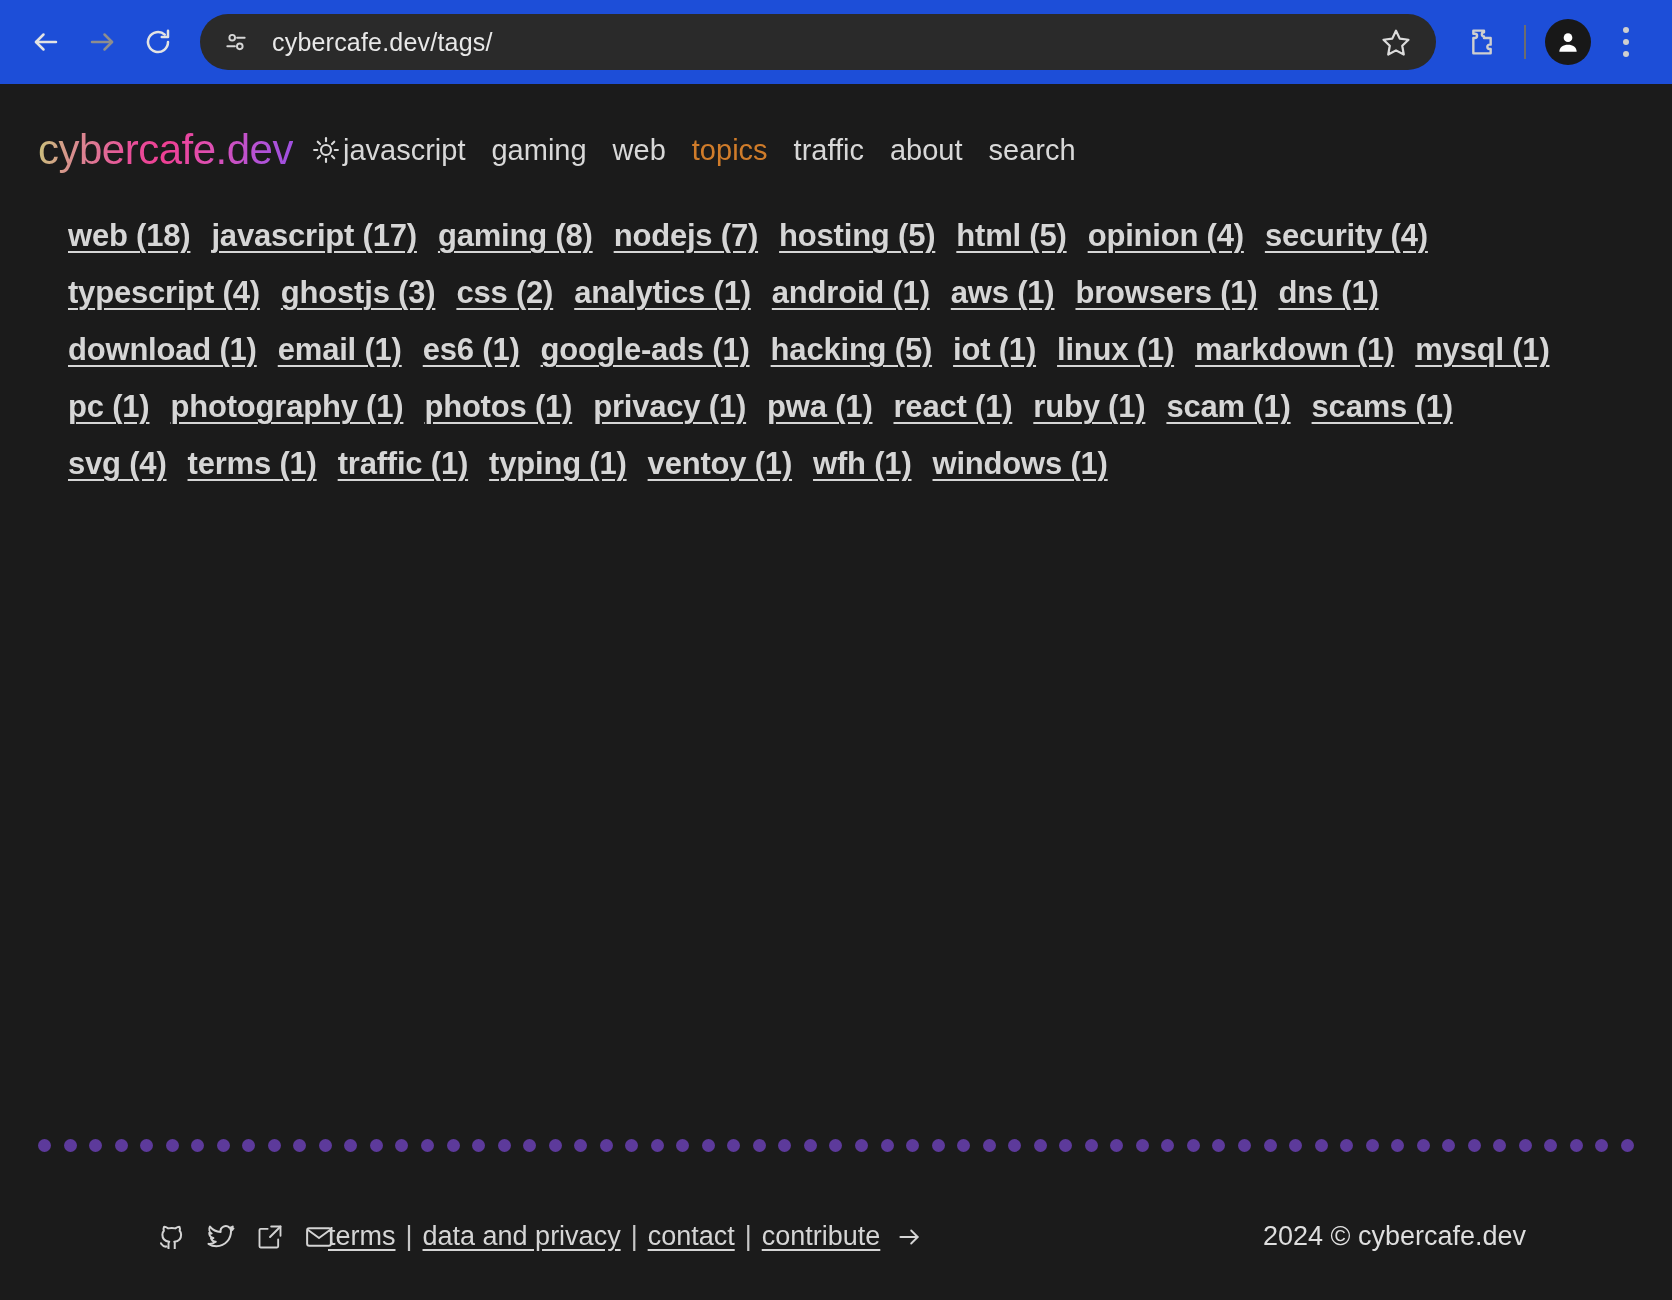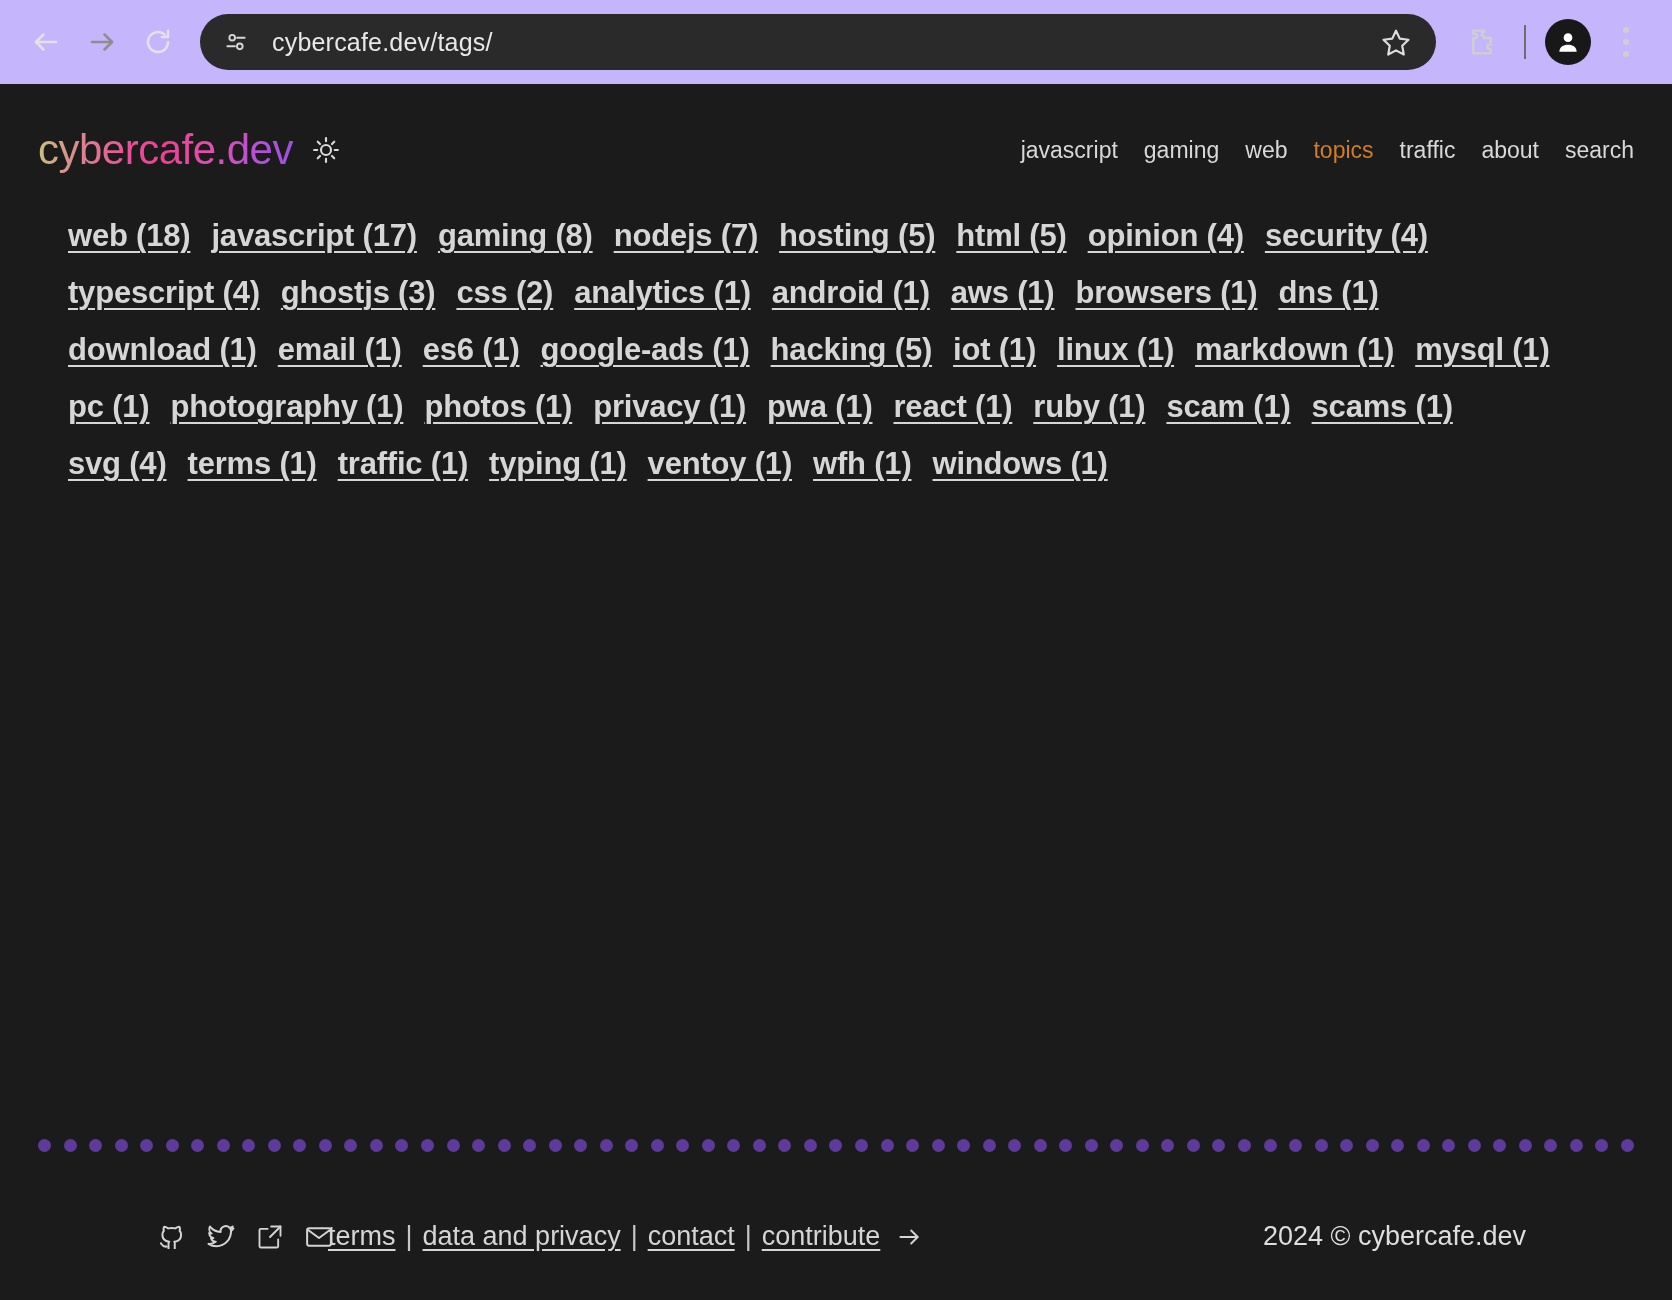--- a/index.html
+++ b/index.html
@@ -6,21 +6,21 @@
   html, body {
     width: 1672px; height: 1300px;
     background: #1b1b1b;
     font-family: "Liberation Sans", sans-serif;
     overflow: hidden;
   }
 
   
   .browser-bar {
     height: 84px;
-    background: #c4b5fd;
+    background: #1d4ed8;
     display: flex;
     align-items: center;
     padding: 0 20px;
     gap: 4px;
     position: relative;
   }
   .nav-btn {
     width: 52px; height: 52px;
     display: flex; align-items: center; justify-content: center;
     border-radius: 50%;
@@ -69,40 +69,40 @@
   
   .page {
     background: #1b1b1b;
     height: calc(1300px - 84px);
     padding: 0 38px;
     position: relative;
   }
   .site-header {
     display: flex;
     align-items: center;
-    justify-content: space-between;
+    justify-content: flex-start;
     padding-top: 42px;
   }
   .brand-wrap { display: flex; align-items: center; gap: 16px; }
   .brand {
     font-size: 42px;
     letter-spacing: -0.5px;
     background-image: linear-gradient(100deg,#c9c57a 0%,#d98a8f 16%,#e8509a 36%,#ef3f93 50%,#e04fb0 66%,#b452d6 86%,#9b4fe0 100%);
     -webkit-background-clip: text;
     background-clip: text;
     color: transparent;
     -webkit-text-fill-color: transparent;
     white-space: nowrap;
   }
   .theme-toggle { width: 34px; height: 34px; display:flex; align-items:center; justify-content:center; }
 
   .nav { display: flex; align-items: center; gap: 26px; }
   .nav a {
     color: #d8d8d8;
-    font-size: 23px;
+    font-size: 29px;
     text-decoration: none;
     white-space: nowrap;
   }
   .nav a.active { color: #d07c2a; }
 
   .page-title {
     color: #dcdcdc;
     font-size: 38px;
     font-weight: bold;
     margin-top: 40px;

